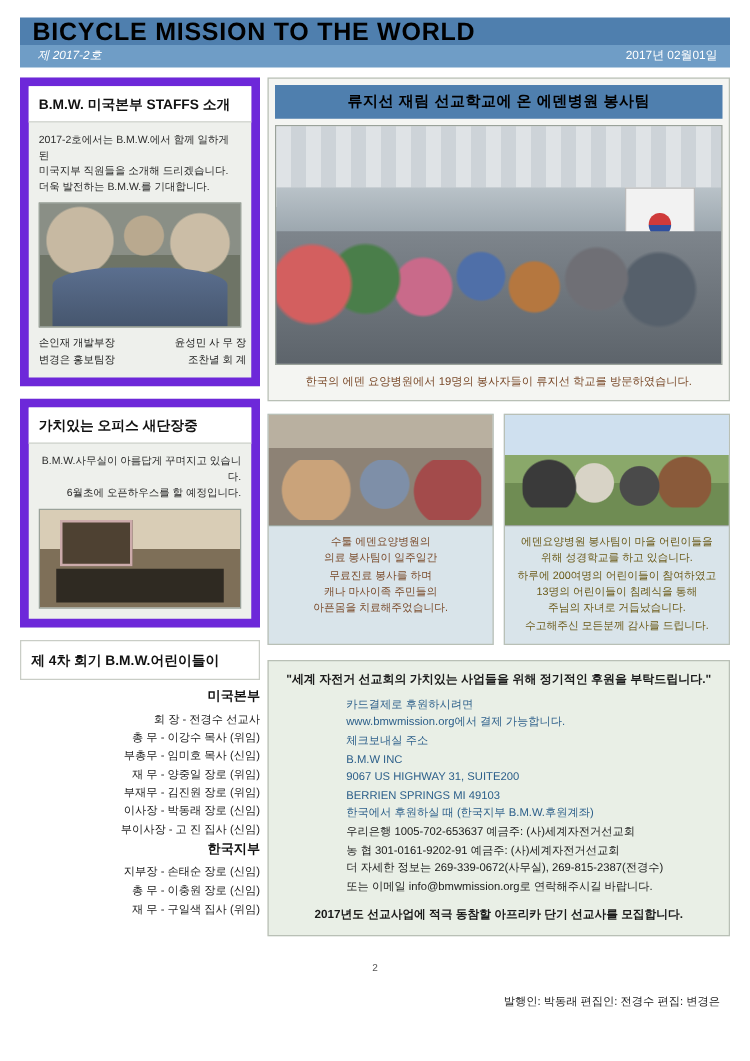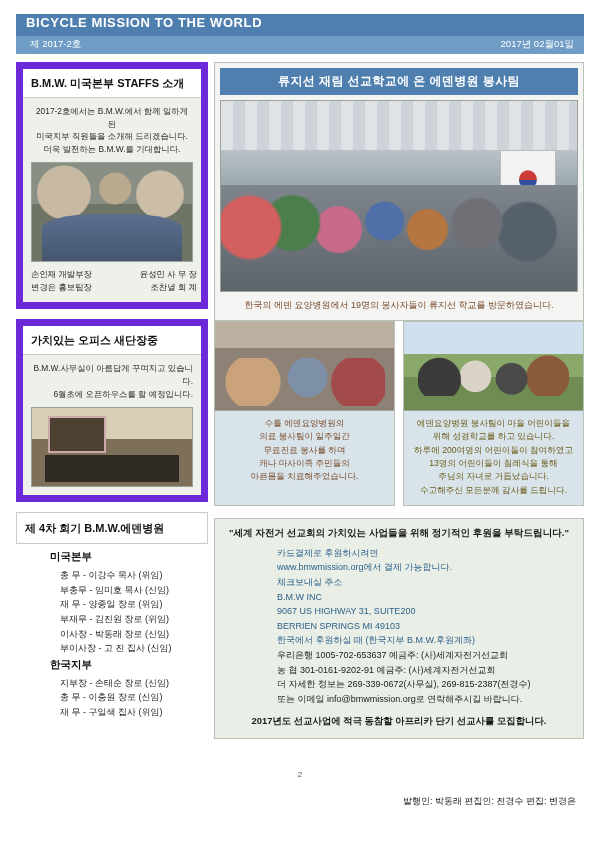--- a/index.html
+++ b/index.html
@@ -27,39 +27,40 @@
     left: 16px;
     top: 14px;
     width: 568px;
     height: 22px;
     background: #4f7fae;
   }
   .masthead-title {
     position: absolute;
     left: 10px;
     top: 1px;
-    font-size: 13px;
+    font-size: 20px;
     letter-spacing: 0.6px;
     font-weight: bold;
-    color: #ffffff;
+    color: #000000;
   }
   .issue-bar {
     position: absolute;
     left: 16px;
     top: 36px;
     width: 568px;
     height: 18px;
     background: #6f9dc6;
   }
   .issue-left {
     position: absolute;
     left: 14px;
     top: 2px;
     font-size: 9.5px;
     color: #ffffff;
+    font-style: italic;
   }
   .issue-right {
     position: absolute;
     right: 10px;
     top: 2px;
     font-size: 9.5px;
     color: #ffffff;
   }
   
   .left-col {
@@ -80,21 +81,20 @@
     padding: 7px 8px 6px 8px;
     font-size: 11px;
     font-weight: bold;
     color: #111;
   }
   .panel-body {
     padding: 7px 8px 0 8px;
     font-size: 8.4px;
     line-height: 1.5;
     color: #2a2a2a;
-    text-align: center;
   }
   .photo {
     margin: 7px 8px 0 8px;
     border: 1px solid #9aa29a;
     position: relative;
     overflow: hidden;
   }
   .photo-staff {
     height: 98px;
     background:
@@ -155,20 +155,21 @@
     background: #ffffff;
     border: 1px solid #c9cdc6;
     padding: 8px 8px 7px 8px;
     font-size: 11px;
     font-weight: bold;
     color: #111;
     margin-bottom: 6px;
   }
   .officer-group {
     margin: 0 0 2px 0;
+    text-align: right;
   }
   .officer-group-title {
     font-size: 10.5px;
     font-weight: bold;
     color: #111;
     padding-left: 34px;
     margin-bottom: 4px;
   }
   .officer-line {
     font-size: 9px;
@@ -184,21 +185,21 @@
     top: 62px;
     width: 370px;
   }
   .feature {
     border: 1px solid #b9c0b6;
     background: #f4f5f2;
     padding: 5px;
   }
   .feature-title {
     background: #4f7fae;
-    color: #ffffff;
+    color: #000000;
     font-size: 12px;
     font-weight: bold;
     text-align: center;
     padding: 5px 0 5px 0;
     letter-spacing: 0.4px;
   }
   .feature-photo {
     margin-top: 5px;
     height: 190px;
     border: 1px solid #9aa29a;
@@ -249,21 +250,21 @@
   }
   .feature-caption {
     text-align: center;
     font-size: 9px;
     color: #7a4a2a;
     padding: 7px 4px 3px 4px;
   }
   .trio {
     display: flex;
     gap: 8px;
-    margin-top: 0;
+    margin-top: 10px;
   }
   .trio-card {
     width: 181px;
     border: 1px solid #b9c0b6;
     background: #d9e4ea;
   }
   .trio-photo {
     height: 88px;
     border-bottom: 1px solid #9aa29a;
     position: relative;
@@ -388,24 +389,25 @@
 
     <div class="panel">
       <div class="panel-head">가치있는 오피스 새단장중</div>
       <div class="panel-body" style="text-align:right;">
         <div>B.M.W.사무실이 아름답게 꾸며지고 있습니다.</div>
         <div>6월초에 오픈하우스를 할 예정입니다.</div>
       </div>
       <div class="photo photo-office"></div>
     </div>
 
-    <div class="officers-head">제 4차 회기 B.M.W.에덴병원</div>
+    <div class="officers-head">제 4차 회기 B.M.W.어린이들이</div>
 
     <div class="officer-group">
       <div class="officer-group-title">미국본부</div>
+      <div class="officer-line">회   장 - 전경수 선교사</div>
       <div class="officer-line">총   무 - 이강수 목사 (위임)</div>
       <div class="officer-line">부총무 - 임미호 목사 (신임)</div>
       <div class="officer-line">재   무 - 양중일 장로 (위임)</div>
       <div class="officer-line">부재무 - 김진원 장로 (위임)</div>
       <div class="officer-line">이사장 - 박동래 장로 (신임)</div>
       <div class="officer-line">부이사장 - 고  진 집사 (신임)</div>
     </div>
 
     <div class="officer-group">
       <div class="officer-group-title">한국지부</div>

